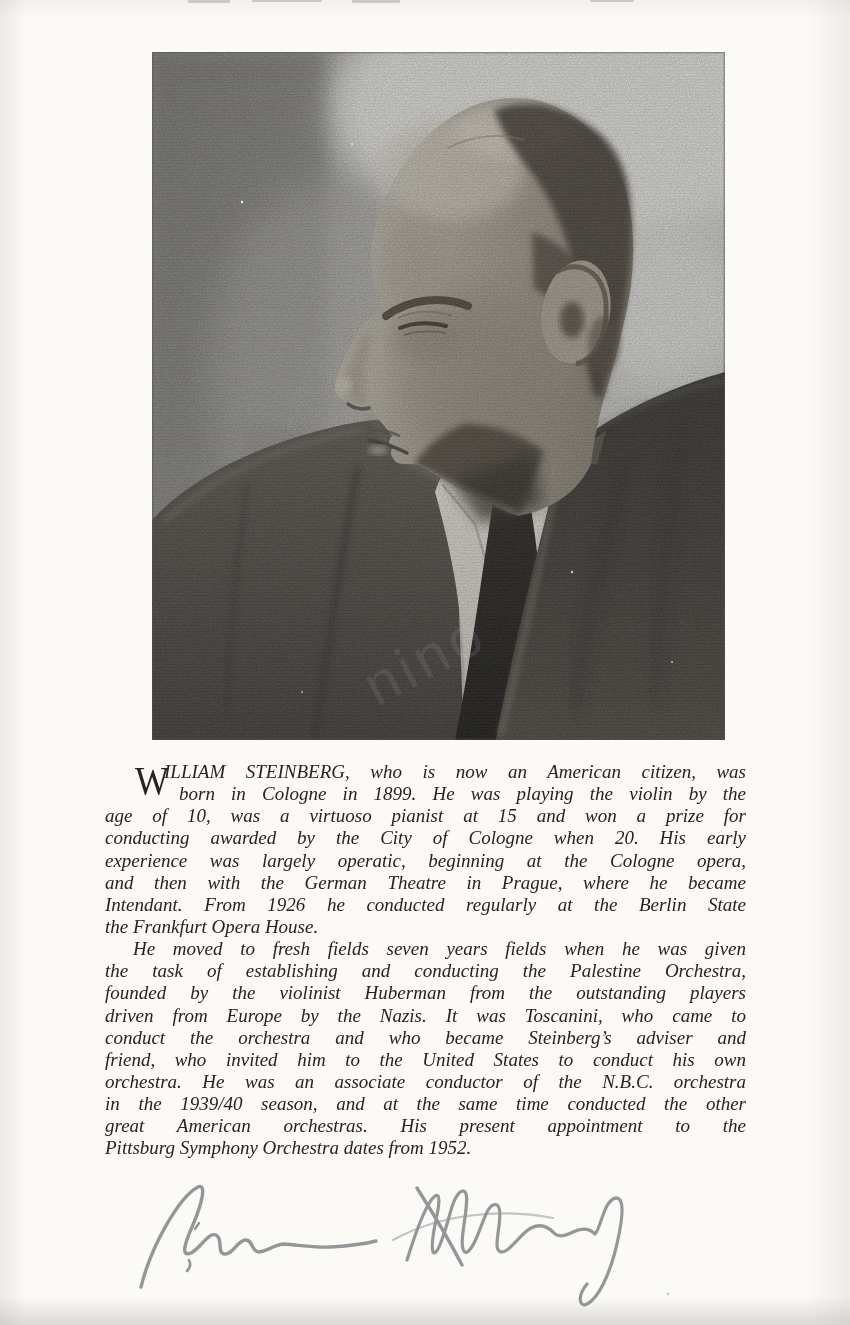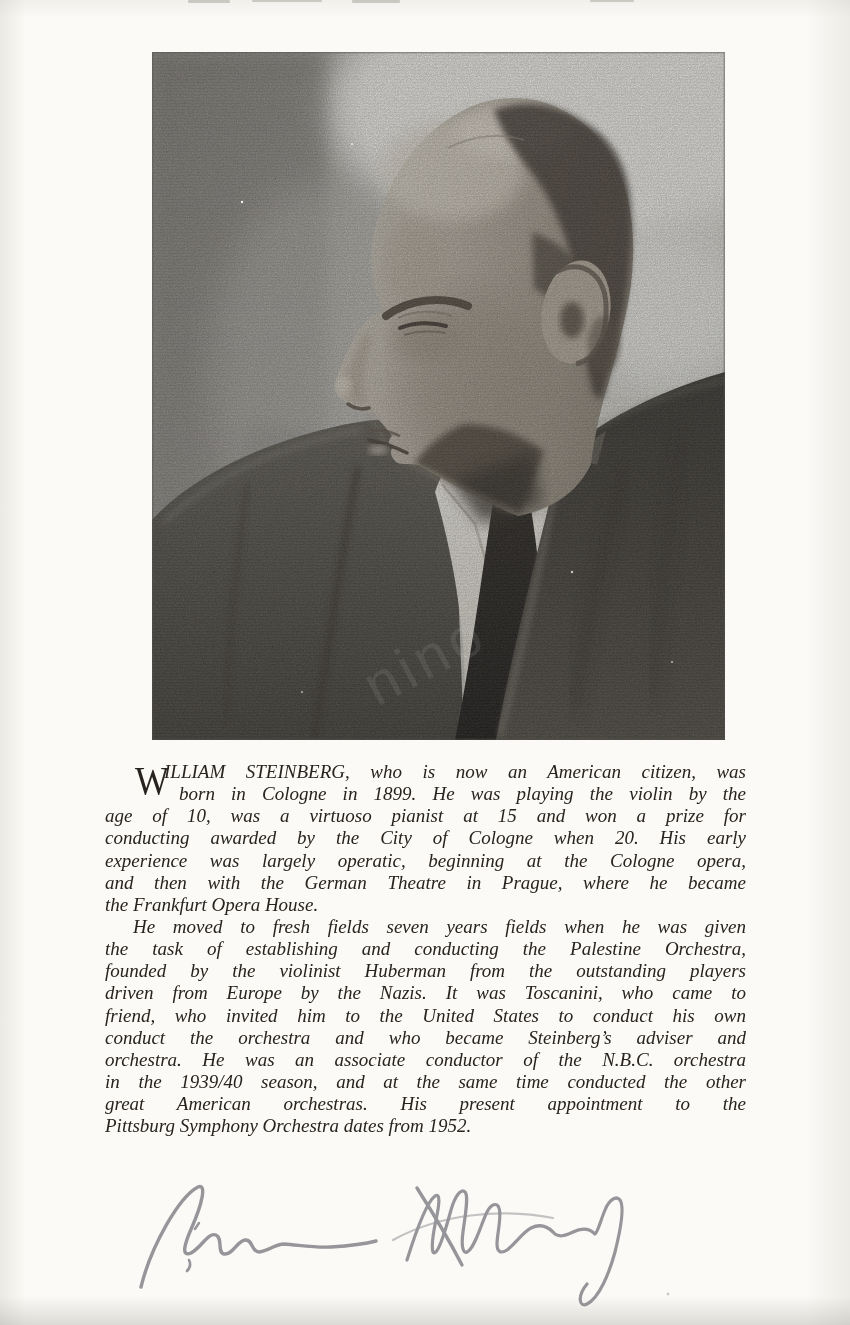--- a/index.html
+++ b/index.html
@@ -218,27 +218,28 @@
   </svg>
 
   <div class="bio">
     <span class="dropcap">W</span>
     <div class="line l1">ILLIAM STEINBERG, who is now an American citizen, was</div>
     <div class="line l2">born in Cologne in 1899.  He was playing the violin by the</div>
     <div class="line">age of 10, was a virtuoso pianist at 15 and won a prize for</div>
     <div class="line">conducting awarded by the City of Cologne when 20.  His early</div>
     <div class="line">experience was largely operatic, beginning at the Cologne opera,</div>
     <div class="line">and then with the German Theatre in Prague, where he became</div>
+    <div class="line">Intendant.  From 1926 he conducted regularly at the Berlin State</div>
     <div class="line lastline">the Frankfurt Opera House.</div>
     <div class="line p2start">He moved to fresh fields seven years fields when he was given</div>
     <div class="line">the task of establishing and conducting the Palestine Orchestra,</div>
     <div class="line">founded by the violinist Huberman from the outstanding players</div>
     <div class="line">driven from Europe by the Nazis.  It was Toscanini, who came to</div>
+    <div class="line">conduct the orchestra and who became Steinberg’s adviser and</div>
     <div class="line">friend, who invited him to the United States to conduct his own</div>
-    <div class="line">conduct the orchestra and who became Steinberg’s adviser and</div>
     <div class="line">orchestra.  He was an associate conductor of the N.B.C. orchestra</div>
     <div class="line">in the 1939/40 season, and at the same time conducted the other</div>
     <div class="line">great American orchestras.  His present appointment to the</div>
     <div class="line lastline">Pittsburg Symphony Orchestra dates from 1952.</div>
   </div>
 
   <svg class="signature" width="580" height="150" viewBox="0 0 580 150" aria-hidden="true">
     <g fill="none" stroke="#84848a" stroke-linecap="round" stroke-linejoin="round" opacity="0.85">
 
       <path stroke-width="3.4" d="M 46,115

